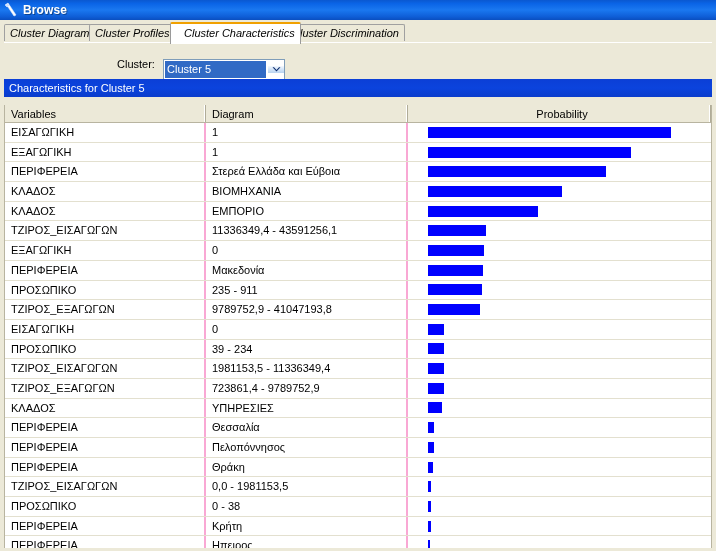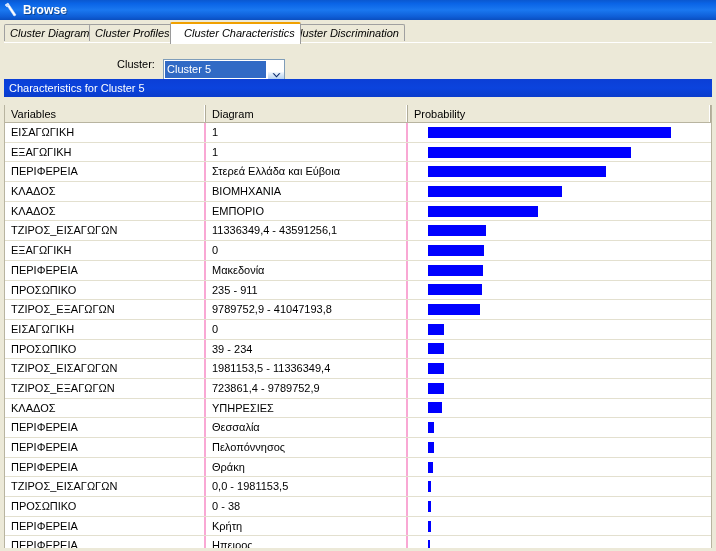--- a/index.html
+++ b/index.html
@@ -91,21 +91,21 @@
   }
   #cluster-label {
     position: absolute; left: 117px; top: 5px;
     font-size: 11px; color: #000000;
   }
   #combo {
     position: absolute; left: 163px; top: 6px;
     width: 122px; height: 21px;
     border: 1px solid #7f9db9;
     background: #ffffff;
-    display: flex; align-items: flex-end;
+    display: flex; align-items: center;
   }
   #combo-value-wrap {
     flex: 1 1 auto;
     padding: 1px;
     overflow: hidden;
     display: flex; align-items: center;
   }
   #combo-value {
     background: #316ac5;
     color: #ffffff;
@@ -167,21 +167,21 @@
     border-right: 1px solid #b0ac98;
     background: #ece9d8;
   }
   #grid-header .hcell:after {
     content: "";
     position: absolute; right: 0; top: 0; bottom: 0; width: 1px;
     background: #ffffff;
   }
   .col-var   { width: 201px; flex: 0 0 201px; }
   .col-val   { width: 202px; flex: 0 0 202px; }
-  .col-prob  { width: 303px; flex: 0 0 303px; }
+  .col-prob  { width: 303px; flex: 0 0 303px; text-align: center; }
 
   #grid-body { position: relative; }
   .row {
     display: flex;
     height: 19.7px;
     border-bottom: 1px solid #e3e0cf;
     background: #ffffff;
   }
   .row .cell {
     font-size: 11px;

